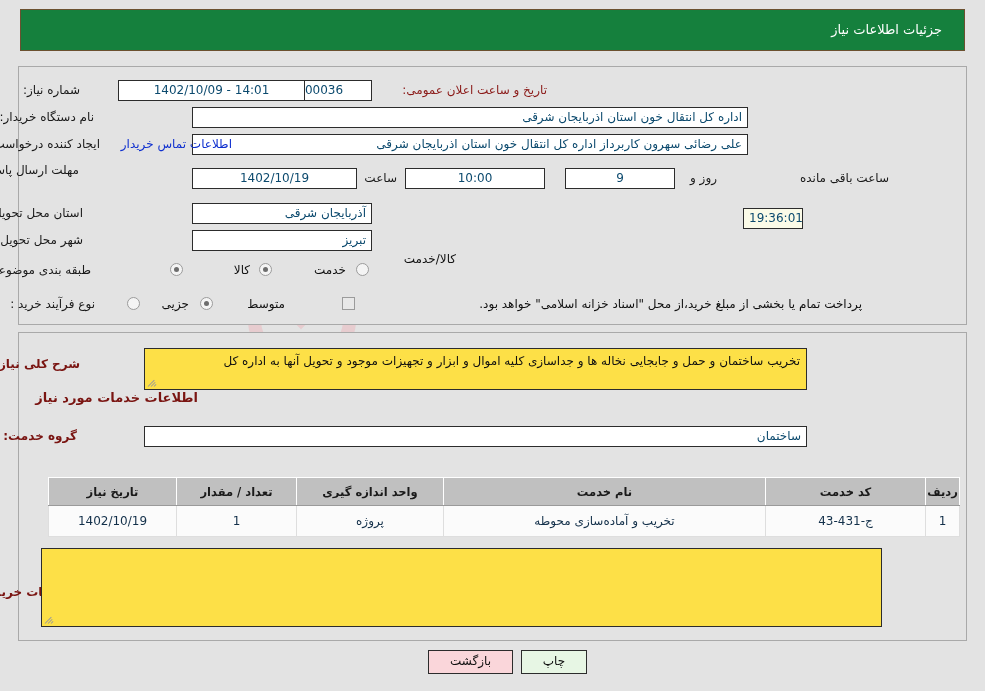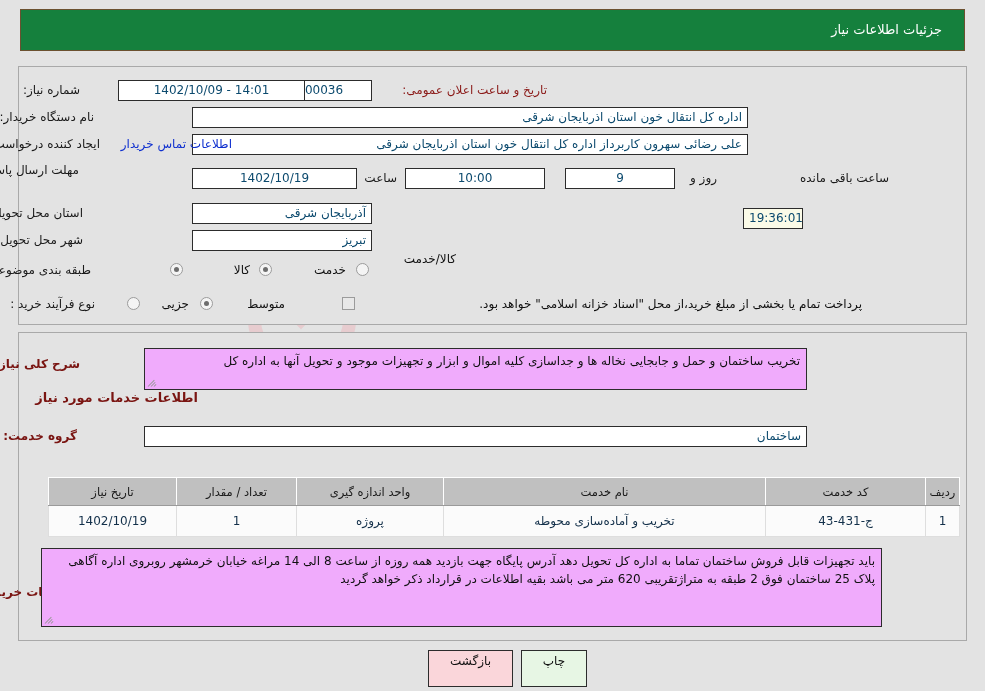--- a/index.html
+++ b/index.html
@@ -162,21 +162,21 @@
     height: 13px;
     border: 1px solid #9b9b9b;
     background: #e8e8e8;
     box-sizing: border-box;
     z-index: 3;
   }
 
   
   .ta {
     position: absolute;
-    background: #f0abfc;
+    background: #fde047;
     border: 1px solid #2c2c2c;
     box-sizing: border-box;
     font-size: 12px;
     color: #101010;
     padding: 3px 6px;
     line-height: 18px;
     text-align: right;
     z-index: 3;
     overflow: hidden;
   }
@@ -209,39 +209,39 @@
     font-size: 12px;
     z-index: 3;
     background: #ffffff;
     table-layout: fixed;
   }
   #svc-table th {
     background: #c0c0c0;
     border: 1px solid #ffffff;
     border-bottom: 1px solid #9a9a9a;
     height: 25px;
-    font-weight: normal;
+    font-weight: bold;
     color: #1a1a1a;
     font-size: 11.5px;
     text-align: center;
   }
   #svc-table td {
     background: #fbfbfb;
     border: 1px solid #dedede;
     height: 28px;
     text-align: center;
     color: #13304a;
     font-size: 12px;
   }
   #svc-table td.code, #svc-table td.num, #svc-table td.date { direction: ltr; }
 
   
   .btn {
     position: absolute;
-    height: 37px;
+    height: 24px;
     line-height: 21px;
     border: 1px solid #2c2c2c;
     box-sizing: border-box;
     text-align: center;
     font-size: 12px;
     color: #101010;
     cursor: pointer;
     z-index: 3;
   }
   #btn-back { left: 428px; top: 650px; width: 85px; background: #fad6da; }
@@ -349,21 +349,20 @@
       <td>تخریب و آماده‌سازی محوطه</td>
       <td>پروژه</td>
       <td class="num">1</td>
       <td class="date">1402/10/19</td>
     </tr>
   </tbody>
 </table>
 
 <div class="lbl lbl-bold" style="right:905px; top:585px;">توضیحات خریدار:</div>
 <div class="ta" style="right:103px; top:548px; width:841px; height:79px;">
-  <span>باید تجهیزات قابل فروش ساختمان تماما به اداره کل تحویل دهد آدرس پایگاه جهت بازدید همه روزه از ساعت 8 الی 14 مراغه خیابان خرمشهر روبروی اداره آگاهی پلاک 25 ساختمان فوق 2 طبقه به متراژتقریبی 620 متر می باشد بقیه اطلاعات در قرارداد ذکر خواهد گردید</span>
   <span class="grip">
       <i></i>
       <i></i>
       <i></i>
     </span>
 </div>
 
 <div class="btn" id="btn-back">بازگشت</div>
 <div class="btn" id="btn-print">چاپ</div>
 

